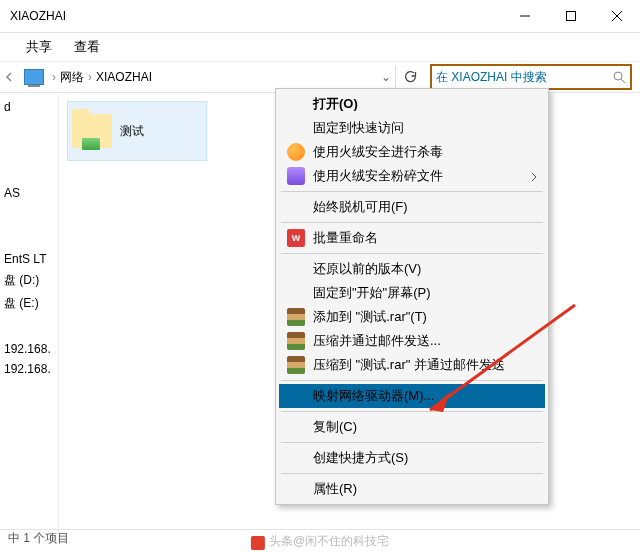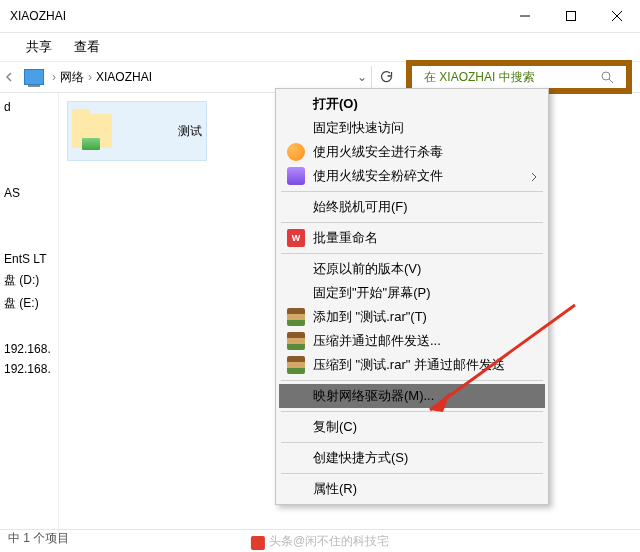--- a/index.html
+++ b/index.html
@@ -10,34 +10,34 @@
   .winbtn svg{width:10px;height:10px;stroke:#000;stroke-width:1;fill:none;}
   .tabbar{display:flex;align-items:center;height:28px;gap:22px;padding-left:26px;border-bottom:1px solid #eee;font-size:13px;}
   .addrbar{display:flex;align-items:center;height:30px;border-bottom:1px solid #e5e5e5;padding:0 8px 0 0;}
   .nav-arr{width:10px;height:10px;margin:0 4px;}
   .pcicon{width:18px;height:14px;background:#4aa0e6;border:1px solid #2e7fbf;margin:0 6px;position:relative;}
   .pcicon::after{content:"";position:absolute;bottom:-3px;left:3px;width:12px;height:2px;background:#888;}
   .crumb{display:flex;align-items:center;gap:2px;flex:1;}
   .crumb span.sep{color:#888;margin:0 2px;}
   .refresh{width:28px;height:22px;display:flex;align-items:center;justify-content:center;border-left:1px solid #ddd;margin-left:4px;}
   .dd{width:10px;height:22px;display:flex;align-items:center;justify-content:center;color:#666;}
-  .search{width:190px;height:22px;border:6px solid #a16207;margin-left:6px;display:flex;align-items:center;padding:0 12px;color:#4d7c0f;}
+  .search{width:190px;height:22px;border:2px solid #a16207;margin-left:6px;display:flex;align-items:center;padding:0 4px;color:#0369a1;}
   .search span{flex:1;}
   .body{display:flex;height:calc(100% - 32px - 28px - 30px - 22px);}
   .side{width:58px;border-right:1px solid #eee;padding-top:4px;font-size:12px;overflow:hidden;}
   .side div{white-space:nowrap;padding:3px 4px;}
   .main{flex:1;position:relative;padding:8px;}
-  .folder{display:flex;align-items:center;width:130px;height:50px;border:1px solid #cce4f7;background:#e5f1fb;padding:4px;gap:8px;justify-content:space-between;}
+  .folder{display:flex;align-items:center;width:130px;height:50px;border:1px solid #cce4f7;background:#e5f1fb;padding:4px;gap:8px;}
   .foldericon{width:40px;height:34px;position:relative;background:#ffe9a8;border-radius:2px;}
   .foldericon::before{content:"";position:absolute;top:-5px;left:0;width:18px;height:6px;background:#ffe9a8;border-radius:2px 2px 0 0;}
   .foldericon .share{position:absolute;bottom:-2px;left:10px;width:18px;height:12px;background:linear-gradient(#7fd07f,#3fa73f);border-radius:1px;}
   
   .ctx{position:absolute;left:231px;top:88px;width:266px;background:#f5f5f5;border:1px solid #c5c5c5;box-shadow:3px 3px 6px rgba(0,0,0,0.25);padding:3px;font-size:13px;z-index:10;margin-left:44px;}
   .mi{display:flex;align-items:center;height:24px;padding:0 20px 0 8px;gap:8px;white-space:nowrap;position:relative;}
-  .mi.hover{background:#737373;}
+  .mi.hover{background:#0369a1;}
   .mi .ic{width:18px;height:18px;display:flex;align-items:center;justify-content:center;flex-shrink:0;}
   .mi .lbl{flex:1;}
   .mi .arr{position:absolute;right:8px;top:8px;}
   .sp{height:1px;background:#d0d0d0;margin:3px 2px;}
   .ic.orange{background:radial-gradient(circle at 30% 30%,#ffbe55,#ff8c1a);border-radius:50%;}
   .ic.purple{background:linear-gradient(#b48cff,#7a4de0);border-radius:3px;}
   .ic.red{background:#e13a3a;border-radius:2px;color:#fff;font-size:9px;font-weight:bold;}
   .ic.rar{background:linear-gradient(#8b5a2b 0 35%,#d4a866 35% 65%,#5a8b3a 65% 100%);border-radius:2px;}
   .arrow-annot{position:absolute;left:415px;top:300px;pointer-events:none;z-index:20;}
   .status{position:absolute;bottom:0;left:0;right:0;height:22px;border-top:1px solid #e5e5e5;display:flex;padding:0 8px;font-size:12px;color:#555;}

